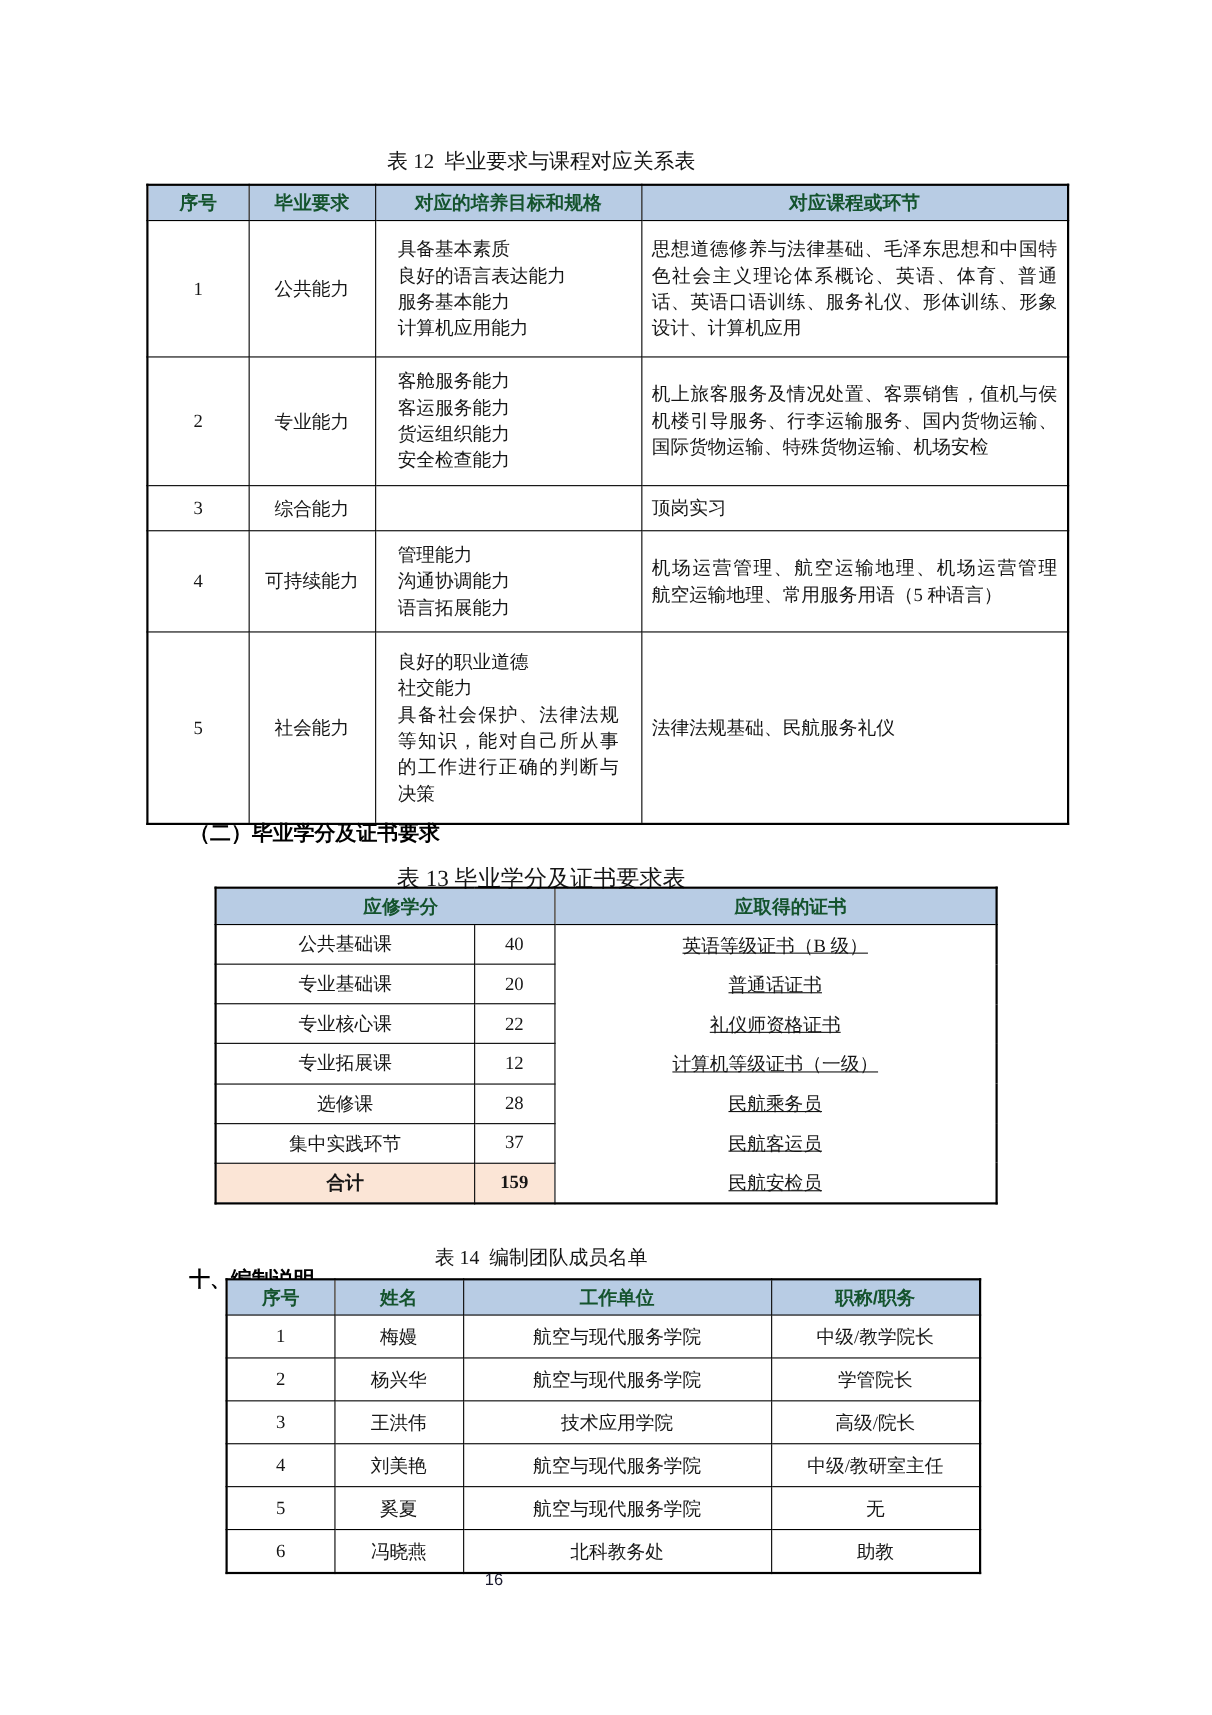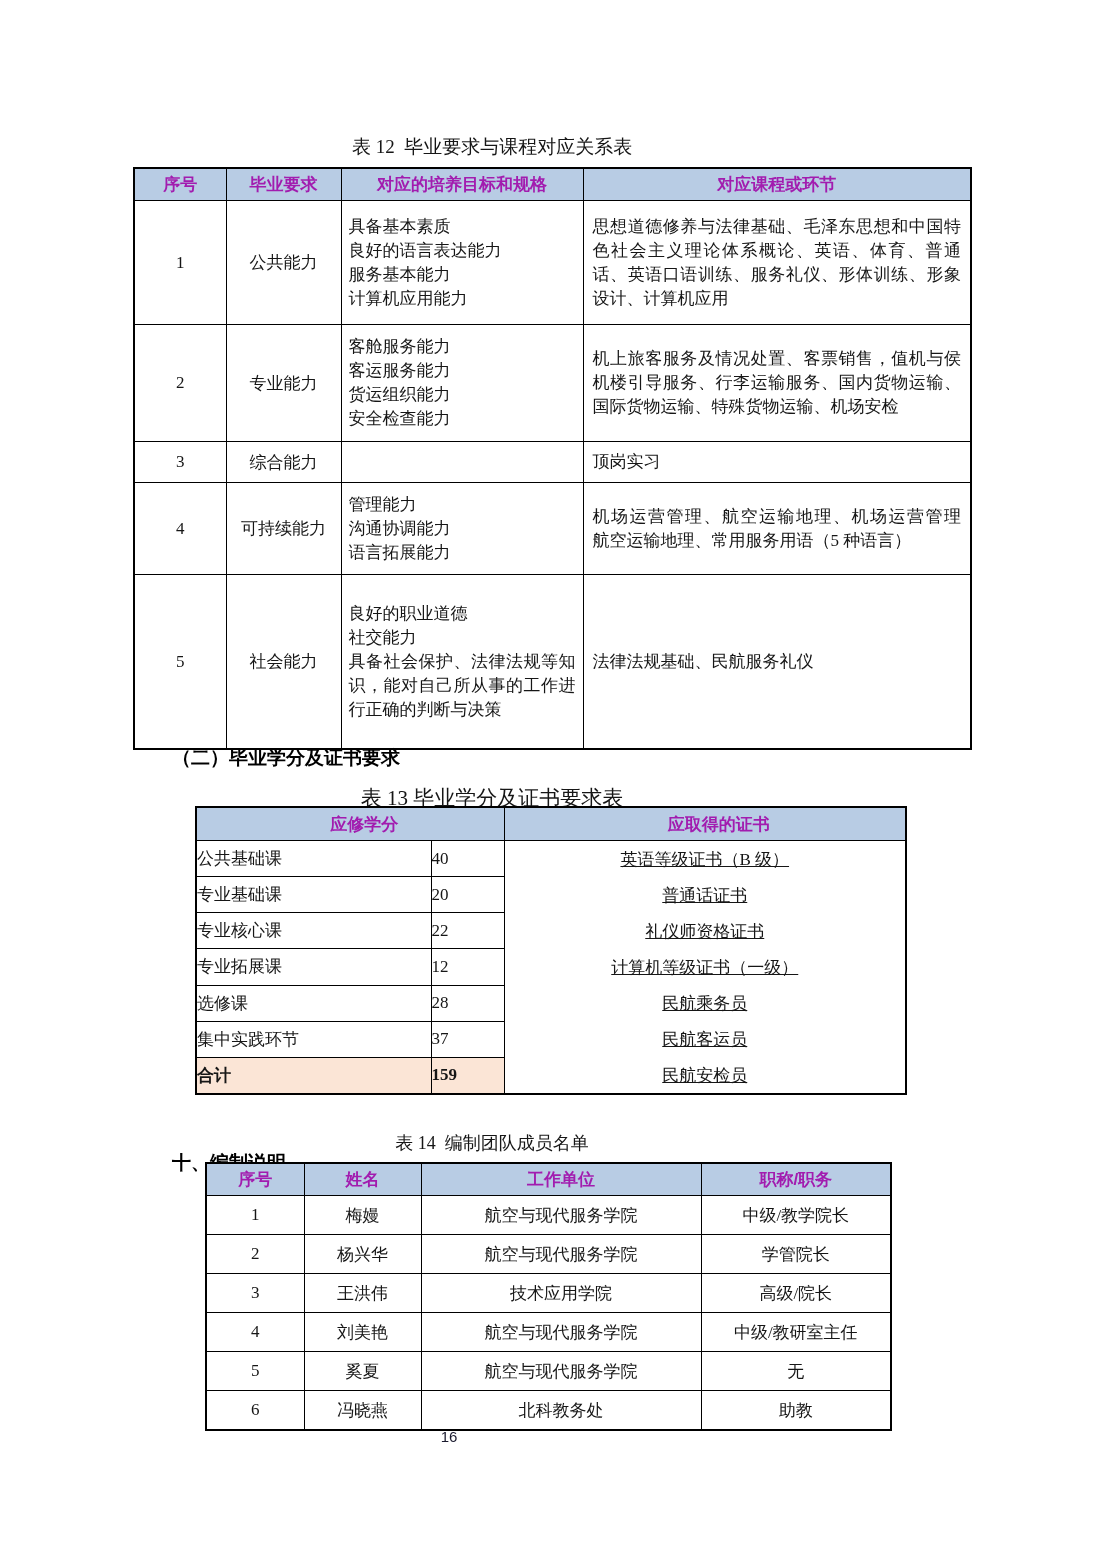--- a/index.html
+++ b/index.html
@@ -42,55 +42,55 @@
     border-collapse: collapse;
     table-layout: fixed;
     border: 2px solid #000;
   }
   th, td { border: 1px solid #000; overflow: hidden; }
   th {
     background: var(--header-bg, #b8cce4);
     font-family: "Liberation Sans", "DejaVu Sans", sans-serif;
     font-weight: bold;
     font-size: 17px;
-    color: #a21caf;
+    color: #14532d;
     padding: 0;
   }
   td {
     font-size: 17px;
     vertical-align: middle;
     padding: 0;
   }
 
   
   #t12 { left: 133px; top: 167px; width: 837px; }
   #t12 th { height: 31px; }
   #t12 .r1 td { height: 119px; }
   #t12 .r2 td { height: 112px; }
   #t12 .r3 td { height: 36px; }
   #t12 .r4 td { height: 87px; }
   #t12 .r5 td { height: 169px; }
   .cell-center { text-align: center; }
   .cell-goals {
     text-align: left;
-    padding: 2px 7px;
+    padding: 2px 20px;
     line-height: 24px;
   }
   .cell-goals div { text-align: justify; text-justify: inter-character; }
   .cell-courses {
     text-align: justify;
     text-justify: inter-character;
     padding: 2px 9px;
     line-height: 24px;
   }
 
   
   #t13 { left: 195px; top: 806px; width: 710px; }
   #t13 th { height: 32px; padding-left: 28px; }
-  #t13 td { height: 35px; }
+  #t13 td { height: 35px; text-align: center; }
   #t13 .cert-cell { padding: 0; vertical-align: top; }
   .cert-line {
     height: 36px;
     display: flex;
     align-items: center;
     justify-content: center;
     font-size: 17px;
     text-decoration: underline;
   }
   .total-cat {

